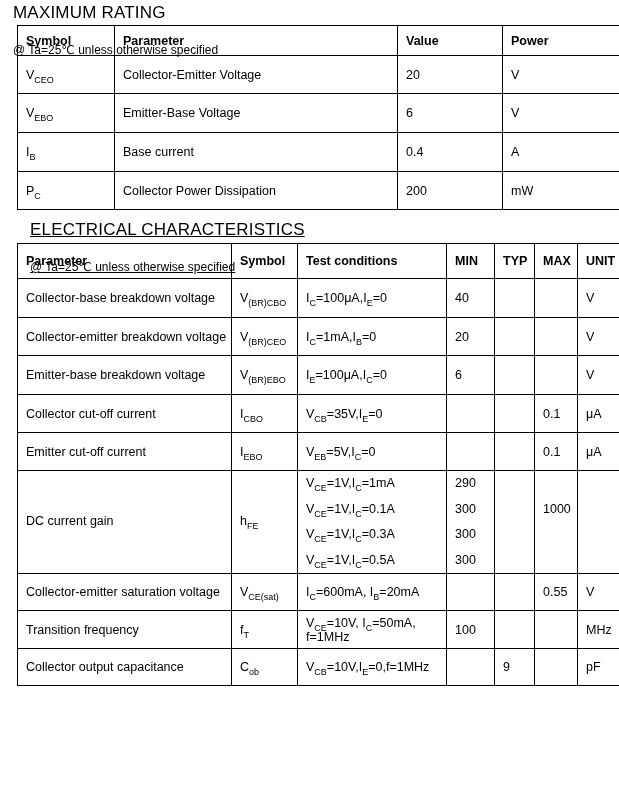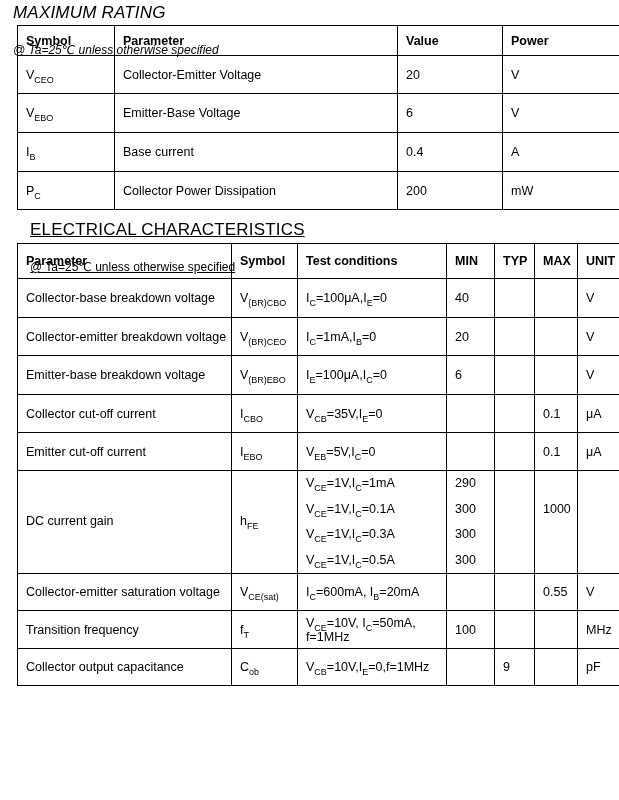--- a/index.html
+++ b/index.html
@@ -4,21 +4,21 @@
 <style>
   html,body{margin:0;padding:0;}
   body{
     width:619px;height:800px;background:#fff;color:#000;
     font-family:"Liberation Sans","DejaVu Sans",sans-serif;
     font-size:12.5px;overflow:hidden;
   }
   .sec-title{height:18px;line-height:18px;white-space:nowrap;}
   .sec-title .big{font-size:17px;letter-spacing:0.2px;}
   .sec-title .small{font-size:12px;margin-left:4px;}
-  .t1{margin:4px 0 3px 13px;font-style:italic;}
+  .t1{margin:4px 0 3px 13px;}
   .t2{margin:11px 0 4px 30px;text-decoration:underline;}
   table{border-collapse:collapse;table-layout:fixed;margin-left:17px;}
   #max-table{width:609px;}
   #elec-table{width:612px;}
   td,th{
     border:1px solid #000;vertical-align:middle;
     padding:0 4px 0 8px;overflow:hidden;
     font-size:12.5px;text-align:left;
   }
   th{font-weight:bold;}

